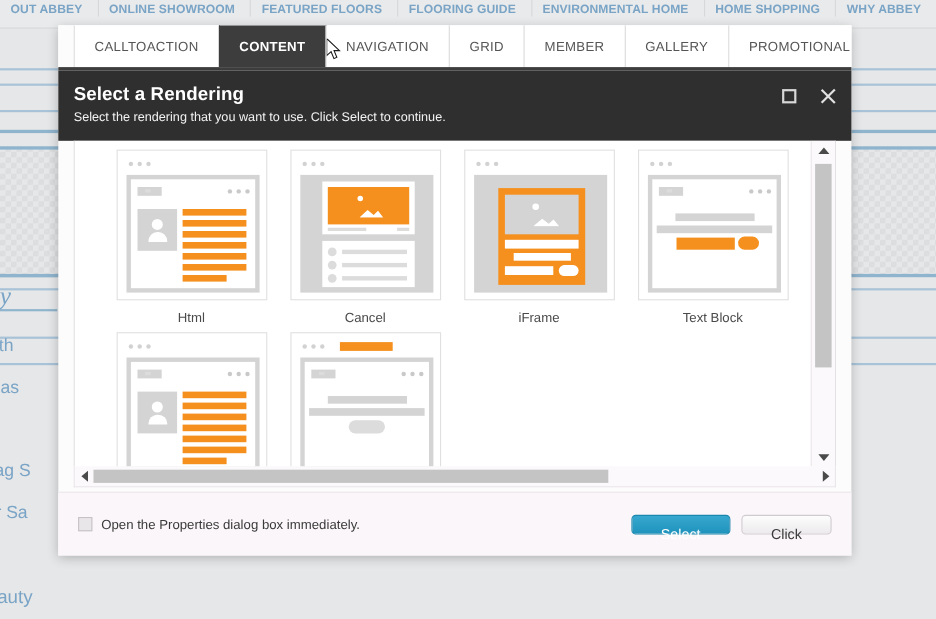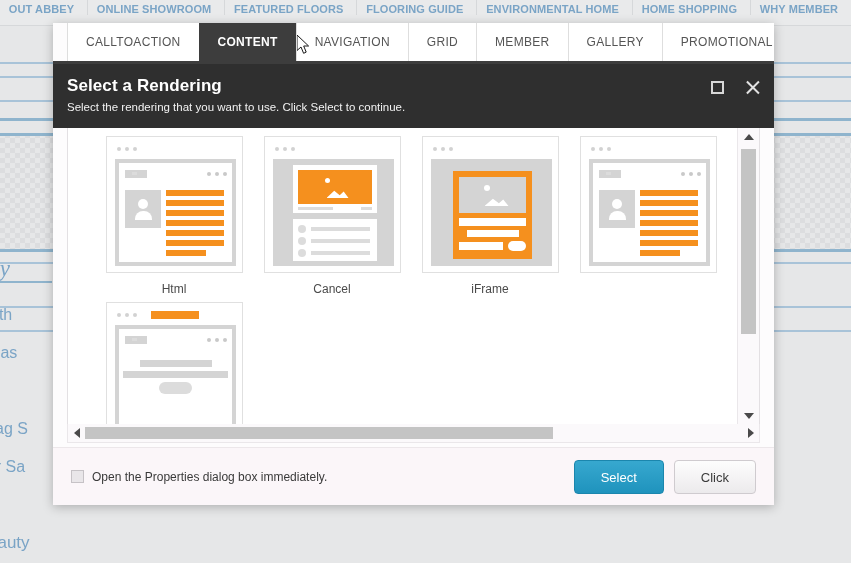--- a/index.html
+++ b/index.html
@@ -352,21 +352,21 @@
     color: #3a3a3a;
   }
   #footer-buttons {
     margin-left: auto;
     display: flex;
     gap: 10px;
   }
   .btn {
     font-size: 13px;
     padding: 0 26px;
-    height: 34px;
+    height: 18px;
     line-height: 34px;
     border-radius: 4px;
     cursor: pointer;
     box-sizing: border-box;
     text-align: center;
   }
   #select-button {
     background: linear-gradient(to bottom, #37a8cf 0%, #1f93bd 100%);
     border: 1px solid #1b86ad;
     color: #fff;
@@ -396,21 +396,21 @@
   <div class="bg-line thin" style="top:306px;"></div>
   <div class="bg-line thin" style="top:330px;"></div>
 
   <div id="bg-topnav">
     <div class="nav-item">OUT ABBEY</div>
     <div class="nav-item">ONLINE SHOWROOM</div>
     <div class="nav-item">FEATURED FLOORS</div>
     <div class="nav-item">FLOORING GUIDE</div>
     <div class="nav-item">ENVIRONMENTAL HOME</div>
     <div class="nav-item">HOME SHOPPING</div>
-    <div class="nav-item">WHY MEMBER</div>
+    <div class="nav-item">WHY ABBEY</div>
   </div>
 
   <div id="bg-heading-rule-top"></div>
   <div id="bg-heading-rule-bot"></div>
 
   <div class="bg-text" id="bg-heading">bey</div>
   <div class="bg-text" id="bg-line-1">mith</div>
   <div class="bg-text" id="bg-line-2">owcas</div>
   <div class="bg-text" id="bg-line-3">d Tag S</div>
   <div class="bg-text" id="bg-line-4">over Sa</div>
@@ -515,20 +515,43 @@
             <div class="tb-rect white tb-circ" style="left:61px;top:48px;width:6px;height:6px;"></div>
             <div class="tb-rect white" style="left:62px;top:57px;width:24px;height:12px;clip-path:polygon(0 100%,35% 40%,60% 78%,78% 46%,100% 100%);"></div>
             <div class="tb-rect white" style="left:36px;top:81px;width:67px;height:8px;"></div>
             <div class="tb-rect white" style="left:44px;top:93px;width:52px;height:7px;"></div>
             <div class="tb-rect white" style="left:36px;top:105px;width:44px;height:8px;"></div>
             <div class="tb-rect white tb-pill" style="left:85px;top:104px;width:18px;height:10px;"></div>
           </div>
           <div class="thumb-label">iFrame</div>
         </div>
 
+        <div class="thumb-cell">
+          <div class="thumb-frame">
+            <div class="tb-dots" style="left:10px;top:10px;">
+                <i></i>
+                <i></i>
+                <i></i>
+              </div>
+            <div class="tb-rect gray" style="left:8px;top:22px;width:121px;height:107px;"></div>
+            <div class="tb-rect white" style="left:12px;top:26px;width:113px;height:99px;"></div>
+            <div class="tb-rect gray" style="left:18px;top:33px;width:22px;height:8px;"></div>
+            <div class="tb-rect gray2" style="left:25px;top:35px;width:5px;height:3px;"></div>
+            <div class="tb-dots dark" style="left:100px;top:35px;">
+                <i></i>
+                <i></i>
+                <i></i>
+              </div>
+            <div class="tb-rect gray" style="left:33px;top:57px;width:72px;height:7px;"></div>
+            <div class="tb-rect gray" style="left:16px;top:68px;width:105px;height:7px;"></div>
+            <div class="tb-rect orange" style="left:34px;top:79px;width:53px;height:11px;"></div>
+            <div class="tb-rect orange tb-pill" style="left:90px;top:78px;width:19px;height:12px;"></div>
+          </div>
+          <div class="thumb-label">Text Block</div>
+        </div>
 
         <div class="thumb-cell">
           <div class="thumb-frame">
             <div class="tb-dots" style="left:10px;top:10px;">
                 <i></i>
                 <i></i>
                 <i></i>
               </div>
             <div class="tb-rect gray" style="left:8px;top:22px;width:121px;height:107px;"></div>
             <div class="tb-rect white" style="left:12px;top:26px;width:113px;height:99px;"></div>

